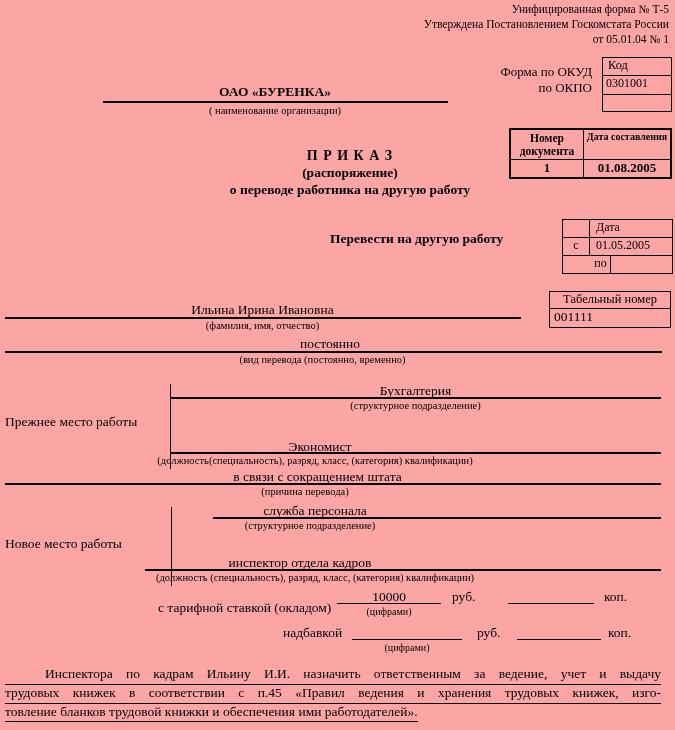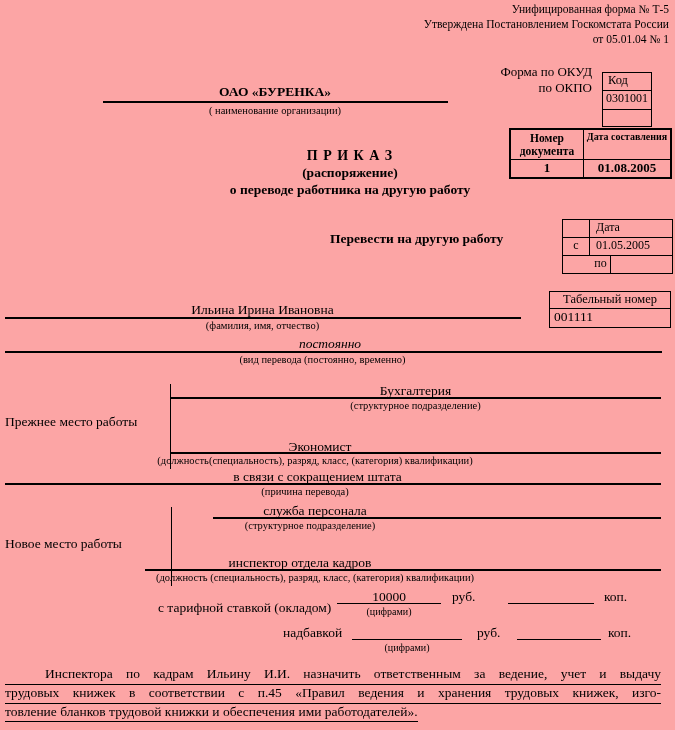--- a/index.html
+++ b/index.html
@@ -38,21 +38,21 @@
 
   <div class="abs ctr b" style="top:84px;left:100px;width:350px;font-size:13.5px;">ОАО «БУРЕНКА»</div>
   <div class="hline" style="top:101px;left:103px;width:345px;"></div>
   <div class="abs ctr cap" style="top:105px;left:100px;width:350px;">( наименование организации)</div>
 
   <div class="abs okud rt" style="top:64px;left:420px;width:172px;">
     <div>Форма по ОКУД</div>
     <div>по ОКПО</div>
   </div>
 
-  <div class="box" style="left:602px;top:72px;width:50px;">
+  <div class="box" style="left:602px;top:57px;width:70px;">
     <div class="cell bb" style="height:18px;padding-left:5px;font-size:12.5px;">Код</div>
     <div class="cell bb" style="height:19px;padding-left:3px;font-size:12px;">0301001</div>
     <div class="cell" style="height:16px;padding-left:3px;font-size:13px;"></div>
   </div>
 
   <div class="abs" style="left:509px;top:128px;width:163px;border:2px solid #000;box-sizing:border-box;">
     <div class="row bb">
       <div class="cell br ctr b" style="width:73px;font-size:11.5px;line-height:13px;padding-top:2px;height:29px;">Номер документа</div>
       <div class="cell ctr b" style="width:86px;font-size:10px;line-height:13px;padding-top:0;height:29px;">Дата составления</div>
     </div>
@@ -87,21 +87,21 @@
 
   <div class="box" style="left:549px;top:291px;width:122px;">
     <div class="cell bb ctr" style="height:17px;font-size:12.5px;">Табельный номер</div>
     <div class="cell" style="height:18px;font-size:13.5px;padding-left:4px;">001111</div>
   </div>
 
   <div class="abs ctr" style="top:302px;left:0;width:525px;">Ильина Ирина Ивановна</div>
   <div class="hline" style="top:317px;left:5px;width:516px;"></div>
   <div class="abs ctr cap" style="top:320px;left:0;width:525px;">(фамилия, имя, отчество)</div>
 
-  <div class="abs ctr" style="top:336px;left:0;width:660px;font-style:italic;">постоянно</div>
+  <div class="abs ctr" style="top:336px;left:0;width:660px;">постоянно</div>
   <div class="hline" style="top:351px;left:5px;width:657px;"></div>
   <div class="abs ctr cap" style="top:354px;left:0;width:645px;">(вид перевода (постоянно, временно)</div>
 
   <div class="abs ctr" style="top:383px;left:170px;width:491px;">Бухгалтерия</div>
   <div class="hline" style="top:397px;left:170px;width:491px;"></div>
   <div class="abs ctr cap" style="top:400px;left:170px;width:491px;">(структурное подразделение)</div>
 
   <div class="abs" style="left:5px;top:414px;">Прежнее место работы</div>
   <div class="vline" style="left:170px;top:384px;height:85px;"></div>
 

